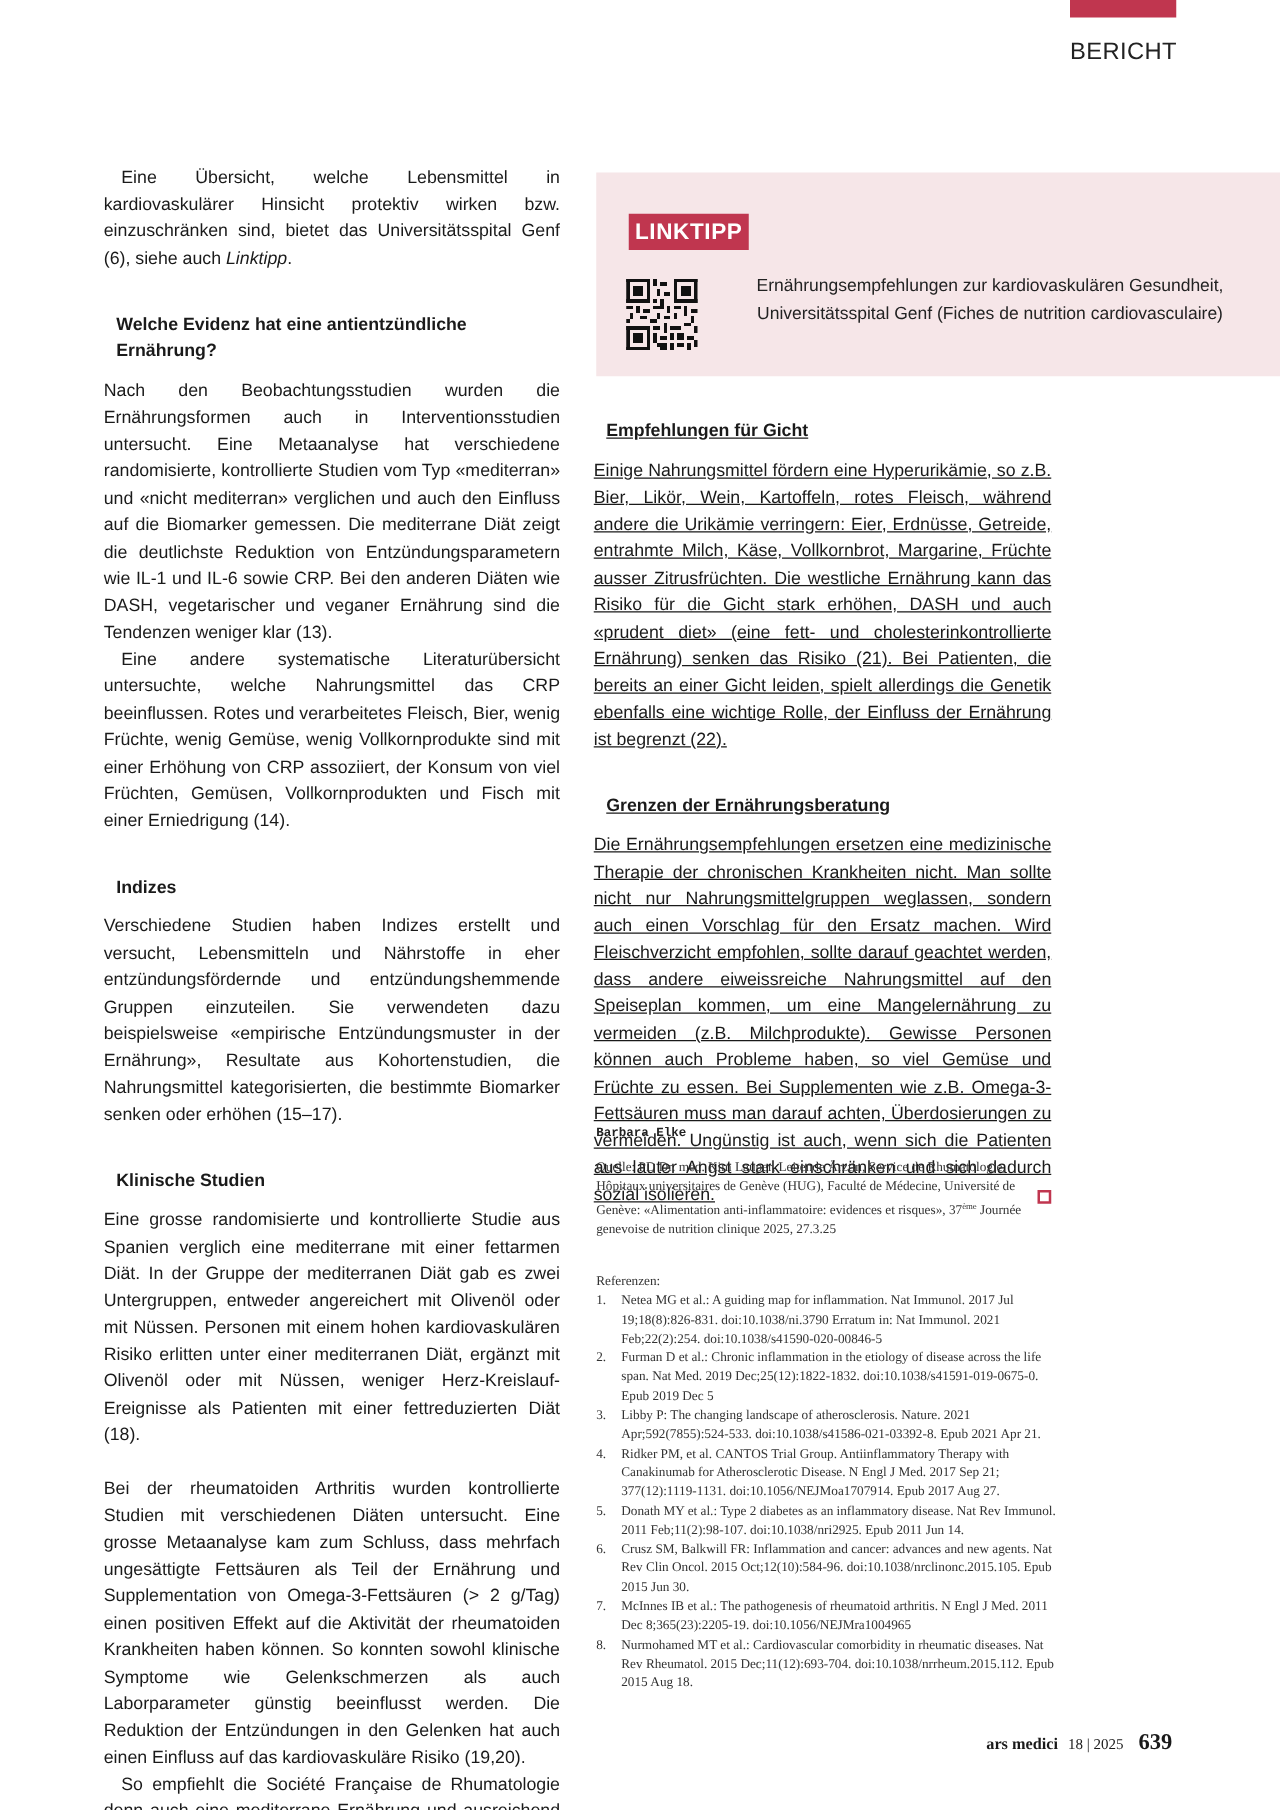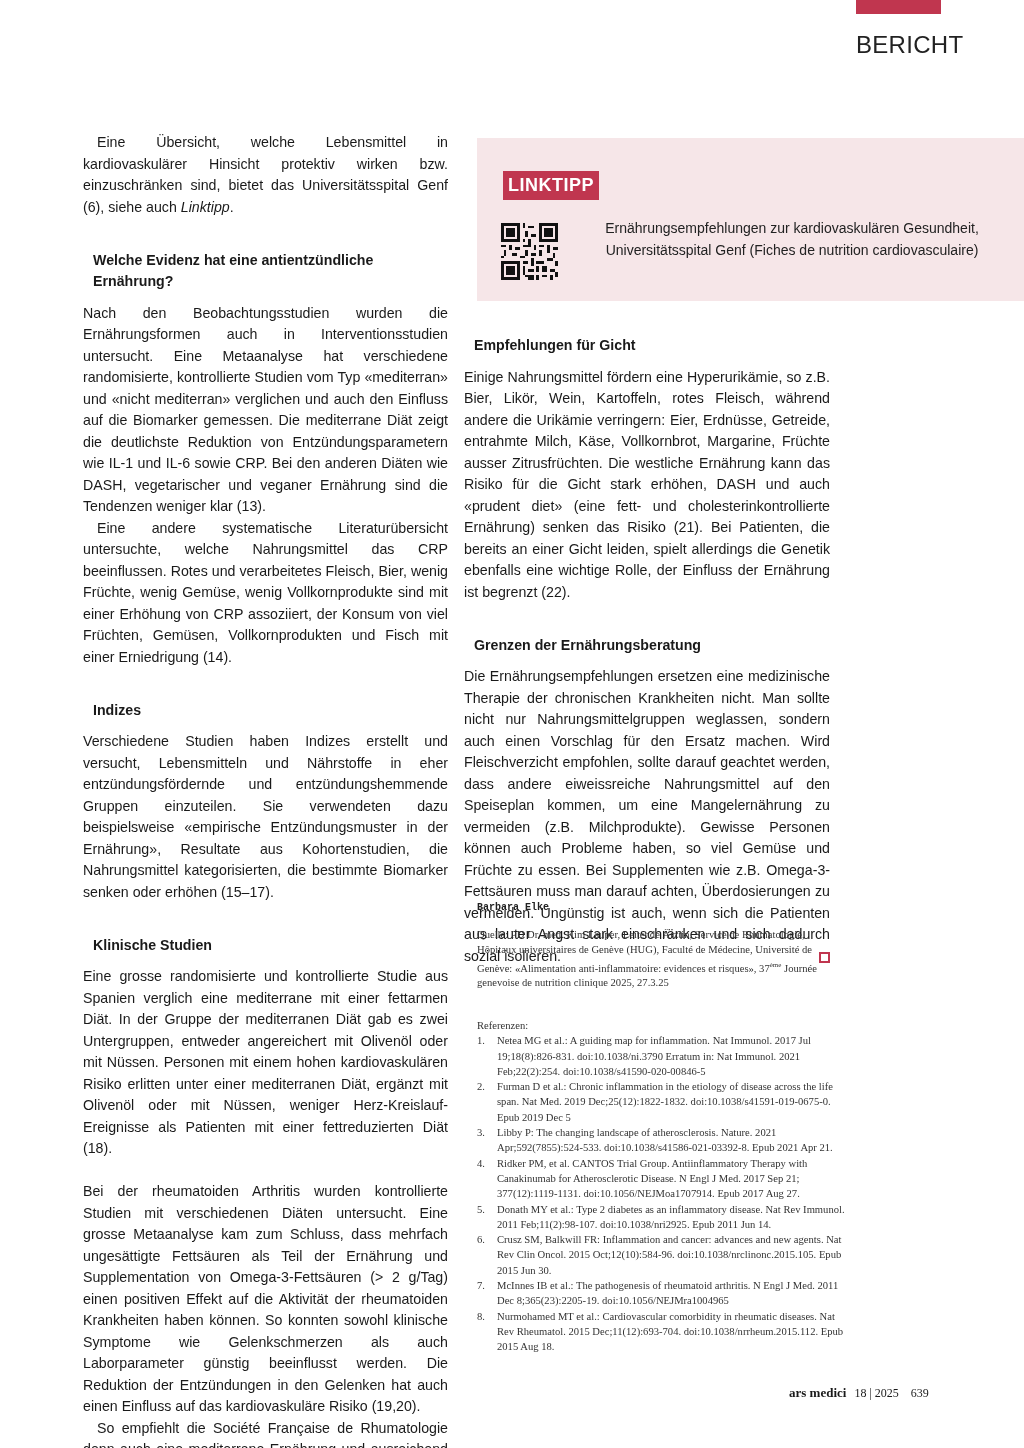--- a/index.html
+++ b/index.html
@@ -1,41 +1,41 @@
 <!DOCTYPE html>
 <html><head>
 <meta charset="utf-8">
 <style>
   html, body { margin: 0; padding: 0; background: #ffffff; }
   body { width: 1024px; height: 1448px; position: relative; overflow: hidden; color: #1a1a1a; }
   .top-bar { position: absolute; left: 856px; top: 0; width: 85px; height: 14px; background: #c0364f; }
-  .section-label { position: absolute; left: 856px; top: 31px; font-family: "Liberation Sans", sans-serif; font-size: 24px; letter-spacing: 0.3px; color: #222; }
+  .section-label { position: absolute; left: 856px; top: 31px; font-family: "Liberation Sans", sans-serif; font-size: 19px; letter-spacing: 0.3px; color: #222; }
   .col { position: absolute; font-family: "Liberation Sans", sans-serif; font-size: 14.2px; line-height: 21.5px; color: #1a1a1a; }
   .col-left { left: 83px; top: 132px; width: 365px; text-align: justify; }
-  .col-right { left: 464px; top: 325px; width: 366px; text-align: justify; }
+  .col-right { left: 475px; top: 325px; width: 366px; text-align: justify; text-decoration: underline; }
   .col p { margin: 0; }
   .col p.indent { text-indent: 14px; }
   .col h3 { margin: 10px; font-size: 14.2px; font-weight: bold; line-height: 21.5px; text-align: left; }
   .gap { height: 21.5px; }
   .linktipp-box { position: absolute; left: 477px; top: 138px; width: 547px; height: 163px; background: #f6e6e8; }
   .linktipp-badge { position: absolute; left: 26px; top: 33px; background: #c0364f; color: #ffffff; font-family: "Liberation Sans", sans-serif; font-weight: bold; font-size: 18px; padding: 3px 5px 3px 5px; letter-spacing: 0.5px; line-height: 23px; }
   .qr { position: absolute; left: 24px; top: 85px; width: 57px; height: 57px; }
   .linktipp-text { position: absolute; left: 95px; top: 80px; width: 440px; font-family: "Liberation Sans", sans-serif; font-size: 14px; line-height: 21.5px; color: #222; text-align: center; }
   .end-mark { display: inline-block; width: 7px; height: 7px; border: 2px solid #c0364f; float: right; margin-top: 6px; }
   .author { position: absolute; left: 477px; top: 902px; font-family: Liberation Mono, monospace; font-weight: bold; font-size: 10px; color: #222; }
   .source { position: absolute; left: 477px; top: 927px; width: 366px; font-family: "Liberation Serif", serif; font-size: 10.6px; line-height: 15.3px; color: #333; }
   .source sup { font-size: 7px; }
   .refs { position: absolute; left: 477px; top: 1018px; width: 370px; font-family: Liberation Serif, serif; font-size: 10.6px; line-height: 15.3px; color: #333; }
   .refs ol { margin: 0; padding: 0; list-style: none; }
   .refs li { position: relative; padding-left: 20px; }
   .refs li .num { position: absolute; left: 0; top: 0; }
   .footer { position: absolute; left: 789px; top: 1383px; font-family: "Liberation Serif", serif; color: #1a1a1a; white-space: nowrap; }
   .footer .journal { font-weight: bold; font-size: 13px; }
   .footer .issue { font-family: Liberation Serif, serif; font-size: 12px; margin-left: 4px; }
-  .footer .page { font-weight: normal; font-size: 12px; margin-left: 8px; }
+  .footer .page { font-weight: bold; font-size: 18px; margin-left: 8px; }
 </style>
 </head>
 <body>
 
 <div class="top-bar"></div>
 <div class="section-label">BERICHT</div>
 
 <div class="col col-left">
   <p class="indent"><span>Eine Übersicht, welche Lebensmittel in kardiovaskulärer Hinsicht protektiv wirken bzw. einzuschränken sind, bietet das Universitätsspital Genf (6), siehe auch </span><em>Linktipp</em><span>.</span></p>
   <div class="gap"></div>

